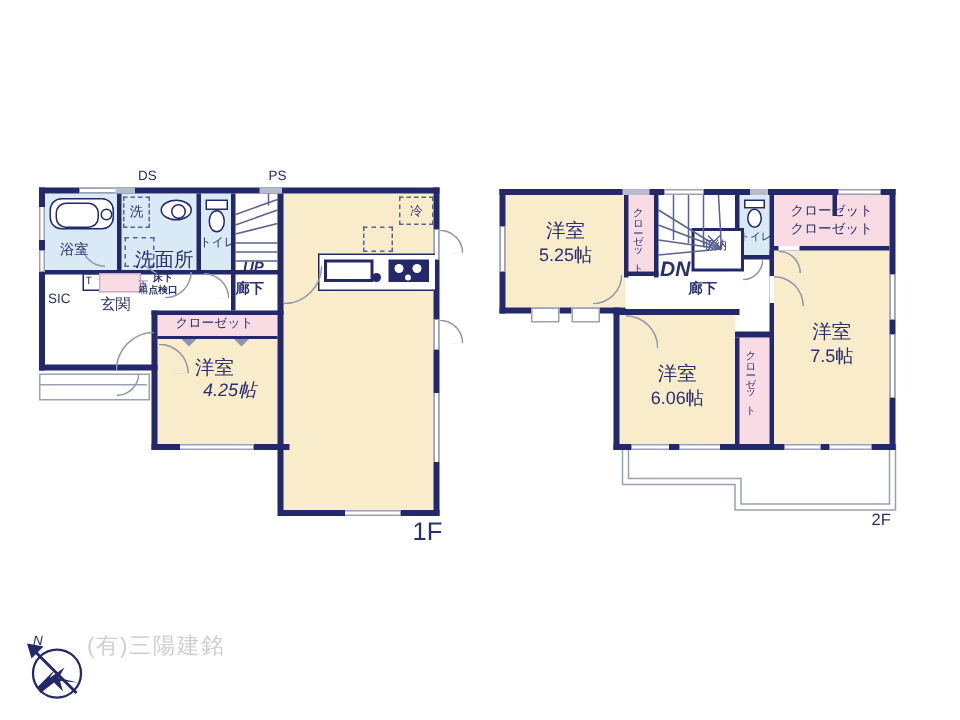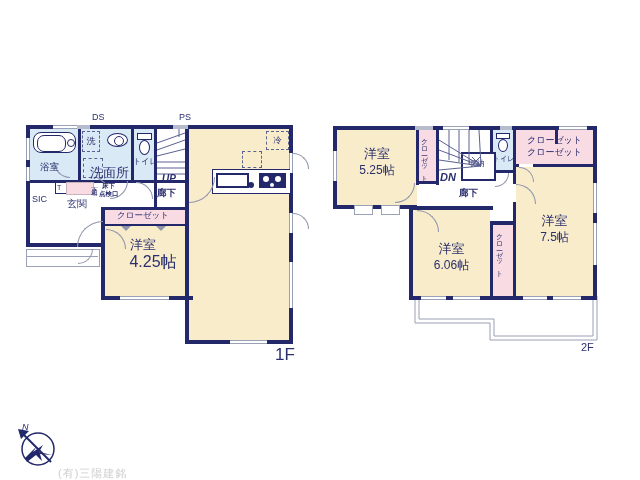--- a/index.html
+++ b/index.html
@@ -136,21 +136,21 @@
     <div class="lbl" style="left:107px;top:33px;font-size:8px;">トイレ</div>
     <div class="lbl" style="left:136px;top:49px;font-size:10px;font-style:italic;font-weight:bold;">UP</div>
     <div class="lbl" style="left:131px;top:63px;font-size:9.5px;font-weight:bold;">廊下</div>
     <div class="lbl" style="left:76px;top:58px;font-size:6.5px;font-weight:bold;">床下</div>
     <div class="lbl" style="left:73px;top:66px;font-size:6.5px;font-weight:bold;">点検口</div>
     <div class="lbl vert" style="left:65px;top:57px;height:30px;font-size:6.5px;">下足箱</div>
     <div class="lbl" style="left:41px;top:74px;font-size:10px;">玄関</div>
     <div class="lbl" style="left:6px;top:70px;font-size:9px;">SIC</div>
     <div class="lbl ctr" style="left:75px;top:86px;width:84px;font-size:8.5px;">クローゼット</div>
     <div class="lbl ctr" style="left:75px;top:113px;width:84px;font-size:13px;">洋室</div>
-    <div class="lbl ctr" style="left:75px;top:129px;width:104px;font-size:16px;">4.25帖</div>
+    <div class="lbl ctr" style="left:75px;top:129px;width:104px;font-size:12px;font-style:italic;">4.25帖</div>
     <div class="lbl" style="left:249px;top:221px;font-size:17px;">1F</div>
   </div>
 
   <div class="abs" id="plan2f" style="left:333px;top:126px;width:264px;height:174px;">
 
     <div class="room cream" style="left:4px;top:4px;width:80px;height:75px;"></div>
     <div class="room pink" style="left:86px;top:4px;width:17px;height:51px;"></div>
     <div class="room blue" style="left:160px;top:4px;width:20px;height:40px;"></div>
     <div class="room pink" style="left:183px;top:4px;width:77px;height:34px;"></div>
     <div class="room cream" style="left:183px;top:41px;width:77px;height:129px;"></div>
@@ -225,21 +225,21 @@
 
     <div class="arc br" style="left:62px;top:57px;width:20px;height:20px;"></div>
     <div class="arc tr" style="left:84px;top:84px;width:22px;height:22px;"></div>
     <div class="arc tr" style="left:183px;top:58px;width:20px;height:20px;"></div>
     <div class="arc br" style="left:162px;top:47px;width:14px;height:14px;"></div>
     <div class="arc tr" style="left:186px;top:41px;width:15px;height:15px;"></div>
 
     <div class="lbl ctr" style="left:4px;top:21px;width:80px;font-size:13px;">洋室</div>
     <div class="lbl ctr" style="left:4px;top:38px;width:80px;font-size:12px;">5.25帖</div>
     <div class="lbl vert" style="left:88px;top:7px;height:46px;font-size:7px;">クローゼット</div>
-    <div class="lbl" style="left:107px;top:46px;font-size:11px;font-style:italic;font-weight:bold;">DN</div>
+    <div class="lbl" style="left:107px;top:46px;font-size:14px;font-style:italic;font-weight:bold;">DN</div>
     <div class="lbl" style="left:160px;top:29px;font-size:7px;">トイレ</div>
     <div class="lbl ctr" style="left:183px;top:10px;width:77px;font-size:9px;">クローゼット</div>
     <div class="lbl ctr" style="left:183px;top:22px;width:77px;font-size:9px;">クローゼット</div>
     <div class="lbl" style="left:126px;top:62px;font-size:9.5px;font-weight:bold;">廊下</div>
     <div class="lbl ctr" style="left:183px;top:88px;width:77px;font-size:13px;">洋室</div>
     <div class="lbl ctr" style="left:183px;top:105px;width:77px;font-size:12px;">7.5帖</div>
     <div class="lbl ctr" style="left:80px;top:116px;width:77px;font-size:13px;">洋室</div>
     <div class="lbl ctr" style="left:80px;top:133px;width:77px;font-size:12px;">6.06帖</div>
     <div class="lbl vert" style="left:163px;top:102px;height:66px;font-size:7px;">クローゼット</div>
     <div class="lbl" style="left:248px;top:216px;font-size:11px;">2F</div>
@@ -247,15 +247,15 @@
 
 
   <svg style="left:12px;top:421px;" width="52" height="52" viewBox="0 0 52 52">
     <circle cx="26" cy="28" r="16" fill="none" stroke="#23286b" stroke-width="1.5"></circle>
     <line x1="39" y1="41" x2="10" y2="12" stroke="#23286b" stroke-width="2"></line>
     <polygon points="6,8 17,10 9,18" fill="#23286b"></polygon>
     <path d="M13,37 L25,25 L21,31 L31,24 L27,31 L40,34 L28,33 L30,40 L24,34 L15,41 Z" fill="#23286b"></path>
     <text x="10" y="9" font-size="9" font-style="italic" fill="#23286b">N</text>
   </svg>
 
-  <div class="lbl" style="left:58px;top:468px;font-size:11px;color:#cfcfcf;letter-spacing:1px;">(有)三陽建銘</div>
+  <div class="lbl" style="left:58px;top:423px;font-size:15px;color:#cfcfcf;letter-spacing:1px;">(有)三陽建銘</div>
 
 </div>
 
 </body></html>

